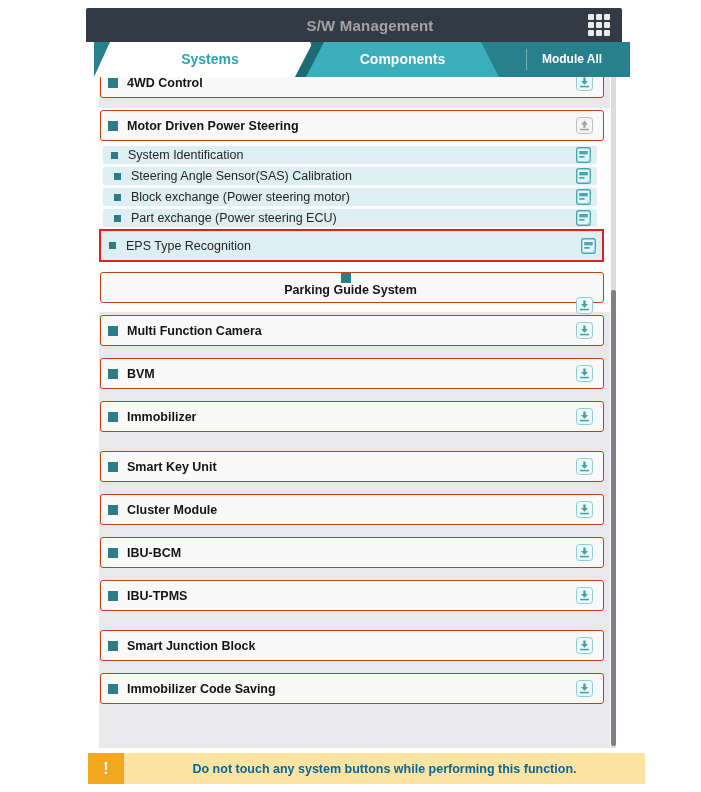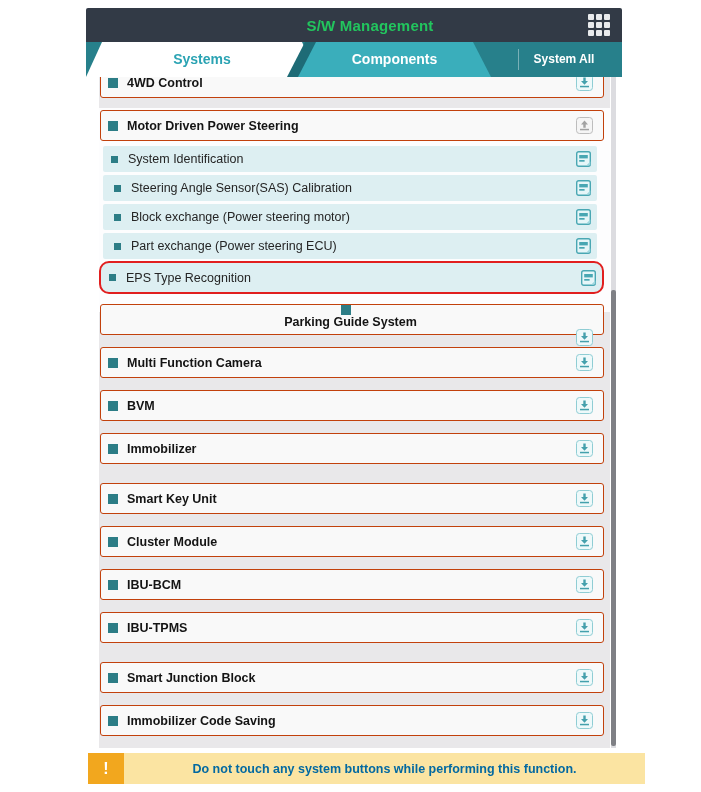--- a/index.html
+++ b/index.html
@@ -2,28 +2,28 @@
 <html><head>
 <meta charset="utf-8">
 <style>
   html,body{margin:0;padding:0;background:#fff;}
   .stage{position:relative;width:701px;height:792px;background:#ffffff;overflow:hidden;
          font-family:"Liberation Sans",sans-serif;}
 
   
   .titlebar{position:absolute;left:86px;top:8px;width:536px;height:34px;background:#323a46;
             display:flex;align-items:center;justify-content:center;border-radius:2px 2px 0 0;}
-  .titlebar .title{color:#22c55e;font-size:15px;font-weight:bold;letter-spacing:.2px;margin-left:32px;}
+  .titlebar .title{color:#a3a3a3;font-size:15px;font-weight:bold;letter-spacing:.2px;margin-left:32px;}
   .apps-btn{position:absolute;right:10px;top:50%;transform:translateY(-50%);
             display:inline-grid;grid-template-columns:repeat(3,6px);grid-auto-rows:6px;gap:2px;
             padding:2px;cursor:pointer;}
   .apps-btn i{background:#e8eaec;border-radius:1px;display:block;}
 
   
-  .tabbar{position:absolute;left:86px;top:42px;width:536px;height:35px;background:#27808b;overflow:hidden;}
+  .tabbar{position:absolute;left:94px;top:42px;width:536px;height:35px;background:#27808b;overflow:hidden;}
   .trap{position:absolute;top:0;height:0;}
   .trap-sys{left:0;width:200px;border-bottom:35px solid #ffffff;
             border-left:16px solid transparent;border-right:16px solid transparent;}
   .trap-comp-shadow{left:201px;width:157px;border-bottom:35px solid #1e6b76;
             border-left:18px solid transparent;border-right:18px solid transparent;}
   .trap-comp{left:212px;width:157px;border-bottom:35px solid #3aaebb;
             border-left:18px solid transparent;border-right:18px solid transparent;}
   .tab-label{position:absolute;top:0;height:35px;line-height:35px;text-align:center;
              font-weight:bold;font-size:14px;cursor:pointer;}
   .lbl-sys{left:16px;width:200px;color:#2aa3b3;}
@@ -32,24 +32,24 @@
   .unfold{position:absolute;left:432px;top:0;width:92px;height:35px;line-height:35px;text-align:center;
           color:#ffffff;font-weight:bold;font-size:12px;cursor:pointer;}
 
   
   .viewport{position:absolute;left:99px;top:77px;width:511px;height:671px;background:#e9e8ea;
             overflow:hidden;}
   .group-panel{position:absolute;left:0;right:0;top:31px;height:204px;background:#fdfdfe;}
   .row{position:relative;display:flex;align-items:center;box-sizing:border-box;border-radius:3px;cursor:pointer;}
   .row-main{height:31px;margin-left:1px;margin-right:6px;background:#f9f9f9;border:1px solid #c2410c;
             padding:0 10px 0 7px;}
-  .row-sub{height:26px;margin-left:4px;margin-right:13px;background:#ddeff2;border-radius:2px;
+  .row-sub{height:18px;margin-left:4px;margin-right:13px;background:#ddeff2;border-radius:2px;
            padding:0 6px 0 8px;}
   .row-eps{height:33px;margin-left:0;margin-right:6px;background:#ddeff2;border:2px solid #e11f1f;
-           border-radius:10px;padding:0 6px 0 8px;}
+           border-radius:0;padding:0 6px 0 8px;}
   .bullet{flex:0 0 auto;background:#2c7d86;}
   .bullet-main{width:10px;height:10px;margin-right:9px;}
   .bullet-sub{width:7px;height:7px;margin-right:10px;}
   .lbl-main{font-size:12.5px;font-weight:bold;color:#141414;white-space:nowrap;}
   .lbl-sub{font-size:12.5px;color:#252525;white-space:nowrap;}
   .row-icon{margin-left:auto;flex:0 0 auto;display:flex;align-items:center;cursor:pointer;}
 
   
   .mt-cut{margin-top:-10px;} .mt12{margin-top:12px;} .mt11{margin-top:19px;}
   .mt10{margin-top:10px;flex-direction:column;} .mt5{margin-top:5px;} .mt3{margin-top:3px;padding-left:11px;} .mt2{margin-top:2px;}
@@ -86,21 +86,21 @@
     </span>
   </div>
 
   <div class="tabbar">
     <div class="trap trap-sys"></div>
     <div class="trap trap-comp-shadow"></div>
     <div class="trap trap-comp"></div>
     <div class="tab-label lbl-sys">Systems</div>
     <div class="tab-label lbl-comp">Components</div>
     <div class="tab-divider"></div>
-    <div class="unfold">System All</div>
+    <div class="unfold">Module All</div>
   </div>
 
   <div class="viewport">
     <div class="group-panel"></div>
 
     <div class="row row-main mt-cut">
       <span class="bullet bullet-main"></span>
       <span class="lbl-main">4WD Control</span>
       <span class="row-icon">
         <svg width="17" height="17" viewBox="0 0 17 17">

